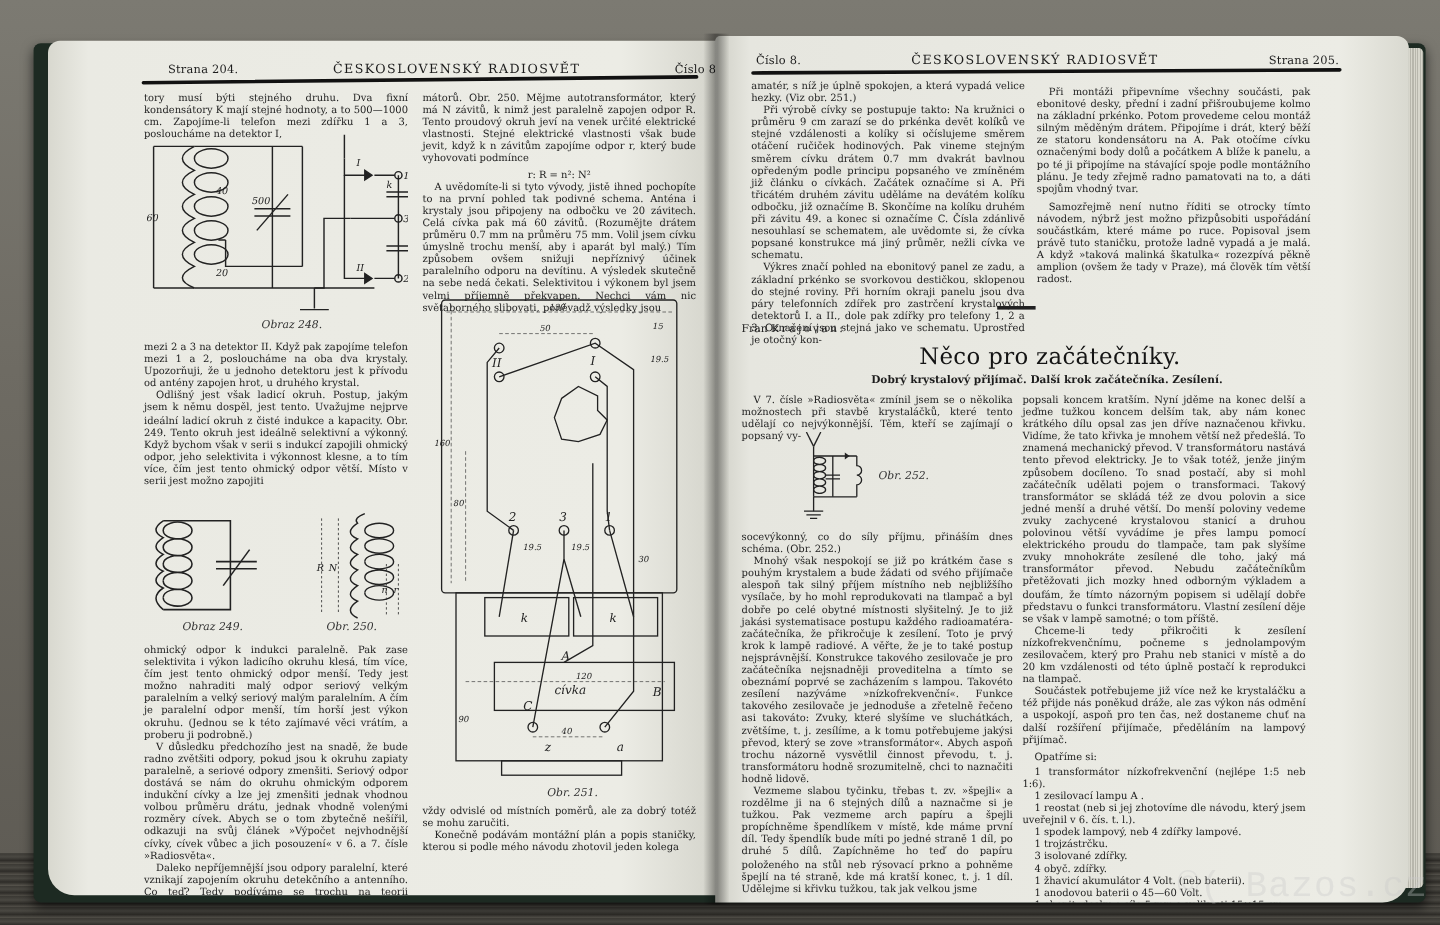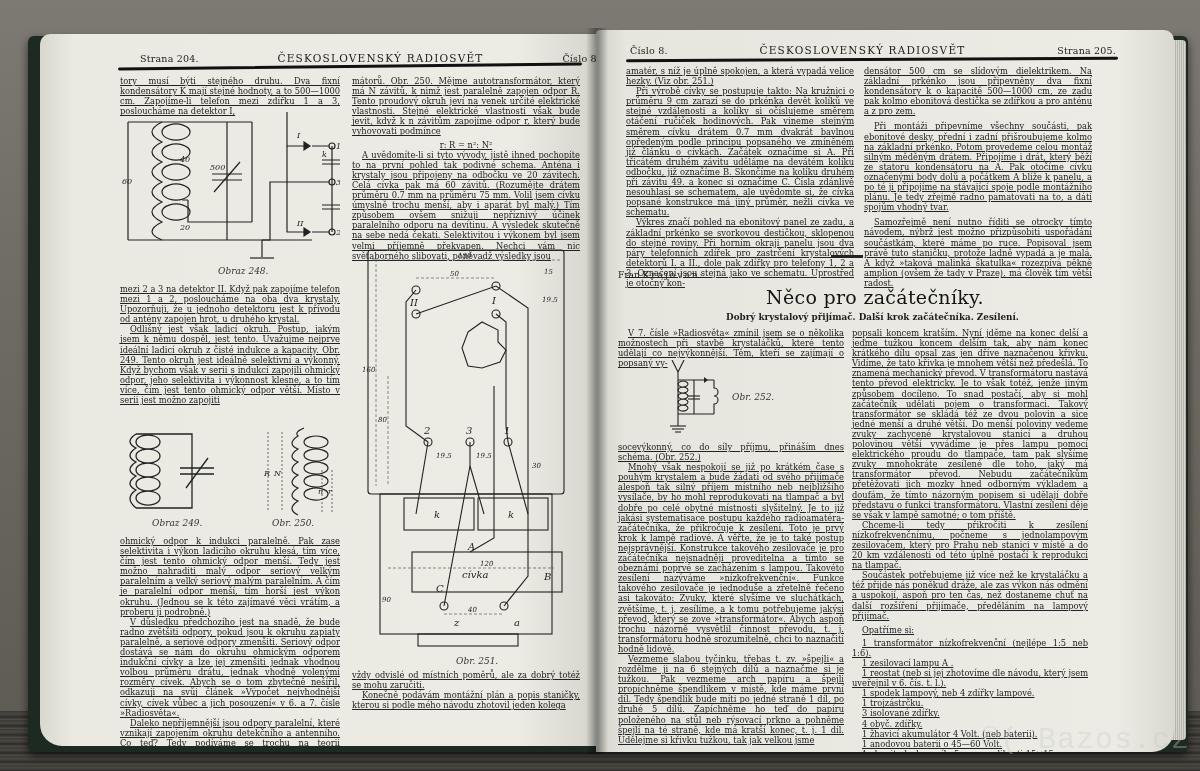--- a/index.html
+++ b/index.html
@@ -43,21 +43,20 @@
   }
   .running-head {
     position: absolute; display: flex; justify-content: space-between; align-items: baseline;
     font-size: 9.5px; letter-spacing: .2px;
   }
   .running-head .center { font-size: 10.5px; letter-spacing: 1.2px; }
   .rule { position: absolute; height: 3px; background: #111; border-radius: 2px; }
   .col {
     position: absolute; font-size: 8.3px; line-height: 10.1px; text-align: justify;
     color: #222;
-    text-decoration: underline;
   }
   .col p { text-indent: 10px; margin-bottom: 0; }
   .col p.noind { text-indent: 0; }
   .caption { position: absolute; font-style: italic; font-size: 9px; color: #333; }
   .footer { position: absolute; font-weight: bold; font-size: 10.5px; color: #151515; margin-top: 47px; }
   .fig { position: absolute; }
   .title { position: absolute; font-size: 19px; letter-spacing: .3px; color: #141414; }
   .subtitle { position: absolute; font-size: 8.8px; font-weight: bold; }
   .author { position: absolute; font-size: 9px; }
   .author b { letter-spacing: 2px; font-weight: normal; }
@@ -272,21 +271,20 @@
   </div>
   <div class="rule" style="left:30px; top:28px; width:492px; transform:rotate(-0.3deg);"></div>
 
   <div class="col" style="left:30px; top:36px; width:228px;">
     <p class="noind">amatér, s níž je úplně spokojen, a která vypadá velice hezky. (Viz obr. 251.)</p>
     <p>Při výrobě cívky se postupuje takto: Na kružnici o průměru 9 cm zarazí se do prkénka devět kolíků ve stejné vzdálenosti a kolíky si očíslujeme směrem otáčení ručiček hodinových. Pak vineme stejným směrem cívku drátem 0.7 mm dvakrát bavlnou opředeným podle principu popsaného ve zmíněném již článku o cívkách. Začátek označíme si A. Při třicátém druhém závitu uděláme na devátém kolíku odbočku, již označíme B. Skončíme na kolíku druhém při závitu 49. a konec si označíme C. Čísla zdánlivě nesouhlasí se schematem, ale uvědomte si, že cívka popsané konstrukce má jiný průměr, nežli cívka ve schematu.</p>
     <p>Výkres značí pohled na ebonitový panel ze zadu, a základní prkénko se svorkovou destičkou, sklopenou do stejné roviny. Při horním okraji panelu jsou dva páry telefonních zdířek pro zastrčení krystalových detektorů I. a II., dole pak zdířky pro telefony 1, 2 a 3. Označení jsou stejná jako ve schematu. Uprostřed je otočný kon-</p>
   </div>
 
   <div class="col" style="left:268px; top:36px; width:228px;">
-    <p class="noind">densátor 500 cm se slídovým dielektrikem. Na základní prkénko jsou připevněny dva fixní kondensátory k o kapacitě 500—1000 cm, ze zadu pak kolmo ebonitová destička se zdířkou a pro anténu a z pro zem.</p>
     <p style="margin-top:5px;">Při montáži připevníme všechny součásti, pak ebonitové desky, přední i zadní přišroubujeme kolmo na základní prkénko. Potom provedeme celou montáž silným měděným drátem. Připojíme i drát, který běží ze statoru kondensátoru na A. Pak otočíme cívku označenými body dolů a počátkem A blíže k panelu, a po té ji připojíme na stávající spoje podle montážního plánu. Je tedy zřejmě radno pamatovati na to, a dáti spojům vhodný tvar.</p>
     <p style="margin-top:5px;">Samozřejmě není nutno říditi se otrocky tímto návodem, nýbrž jest možno přizpůsobiti uspořádání součástkám, které máme po ruce. Popisoval jsem právě tuto staničku, protože ladně vypadá a je malá. A když »taková malinká škatulka« rozezpívá pěkně amplion (ovšem že tady v Praze), má člověk tím větší radost.</p>
   </div>
 
   <div class="divider" style="left:235px; top:225px; width:32px;"></div>
 
   <div class="author" style="left:22px; top:240px;">
     <span>Fran</span>
     <b>Krajovan:</b>
   </div>

